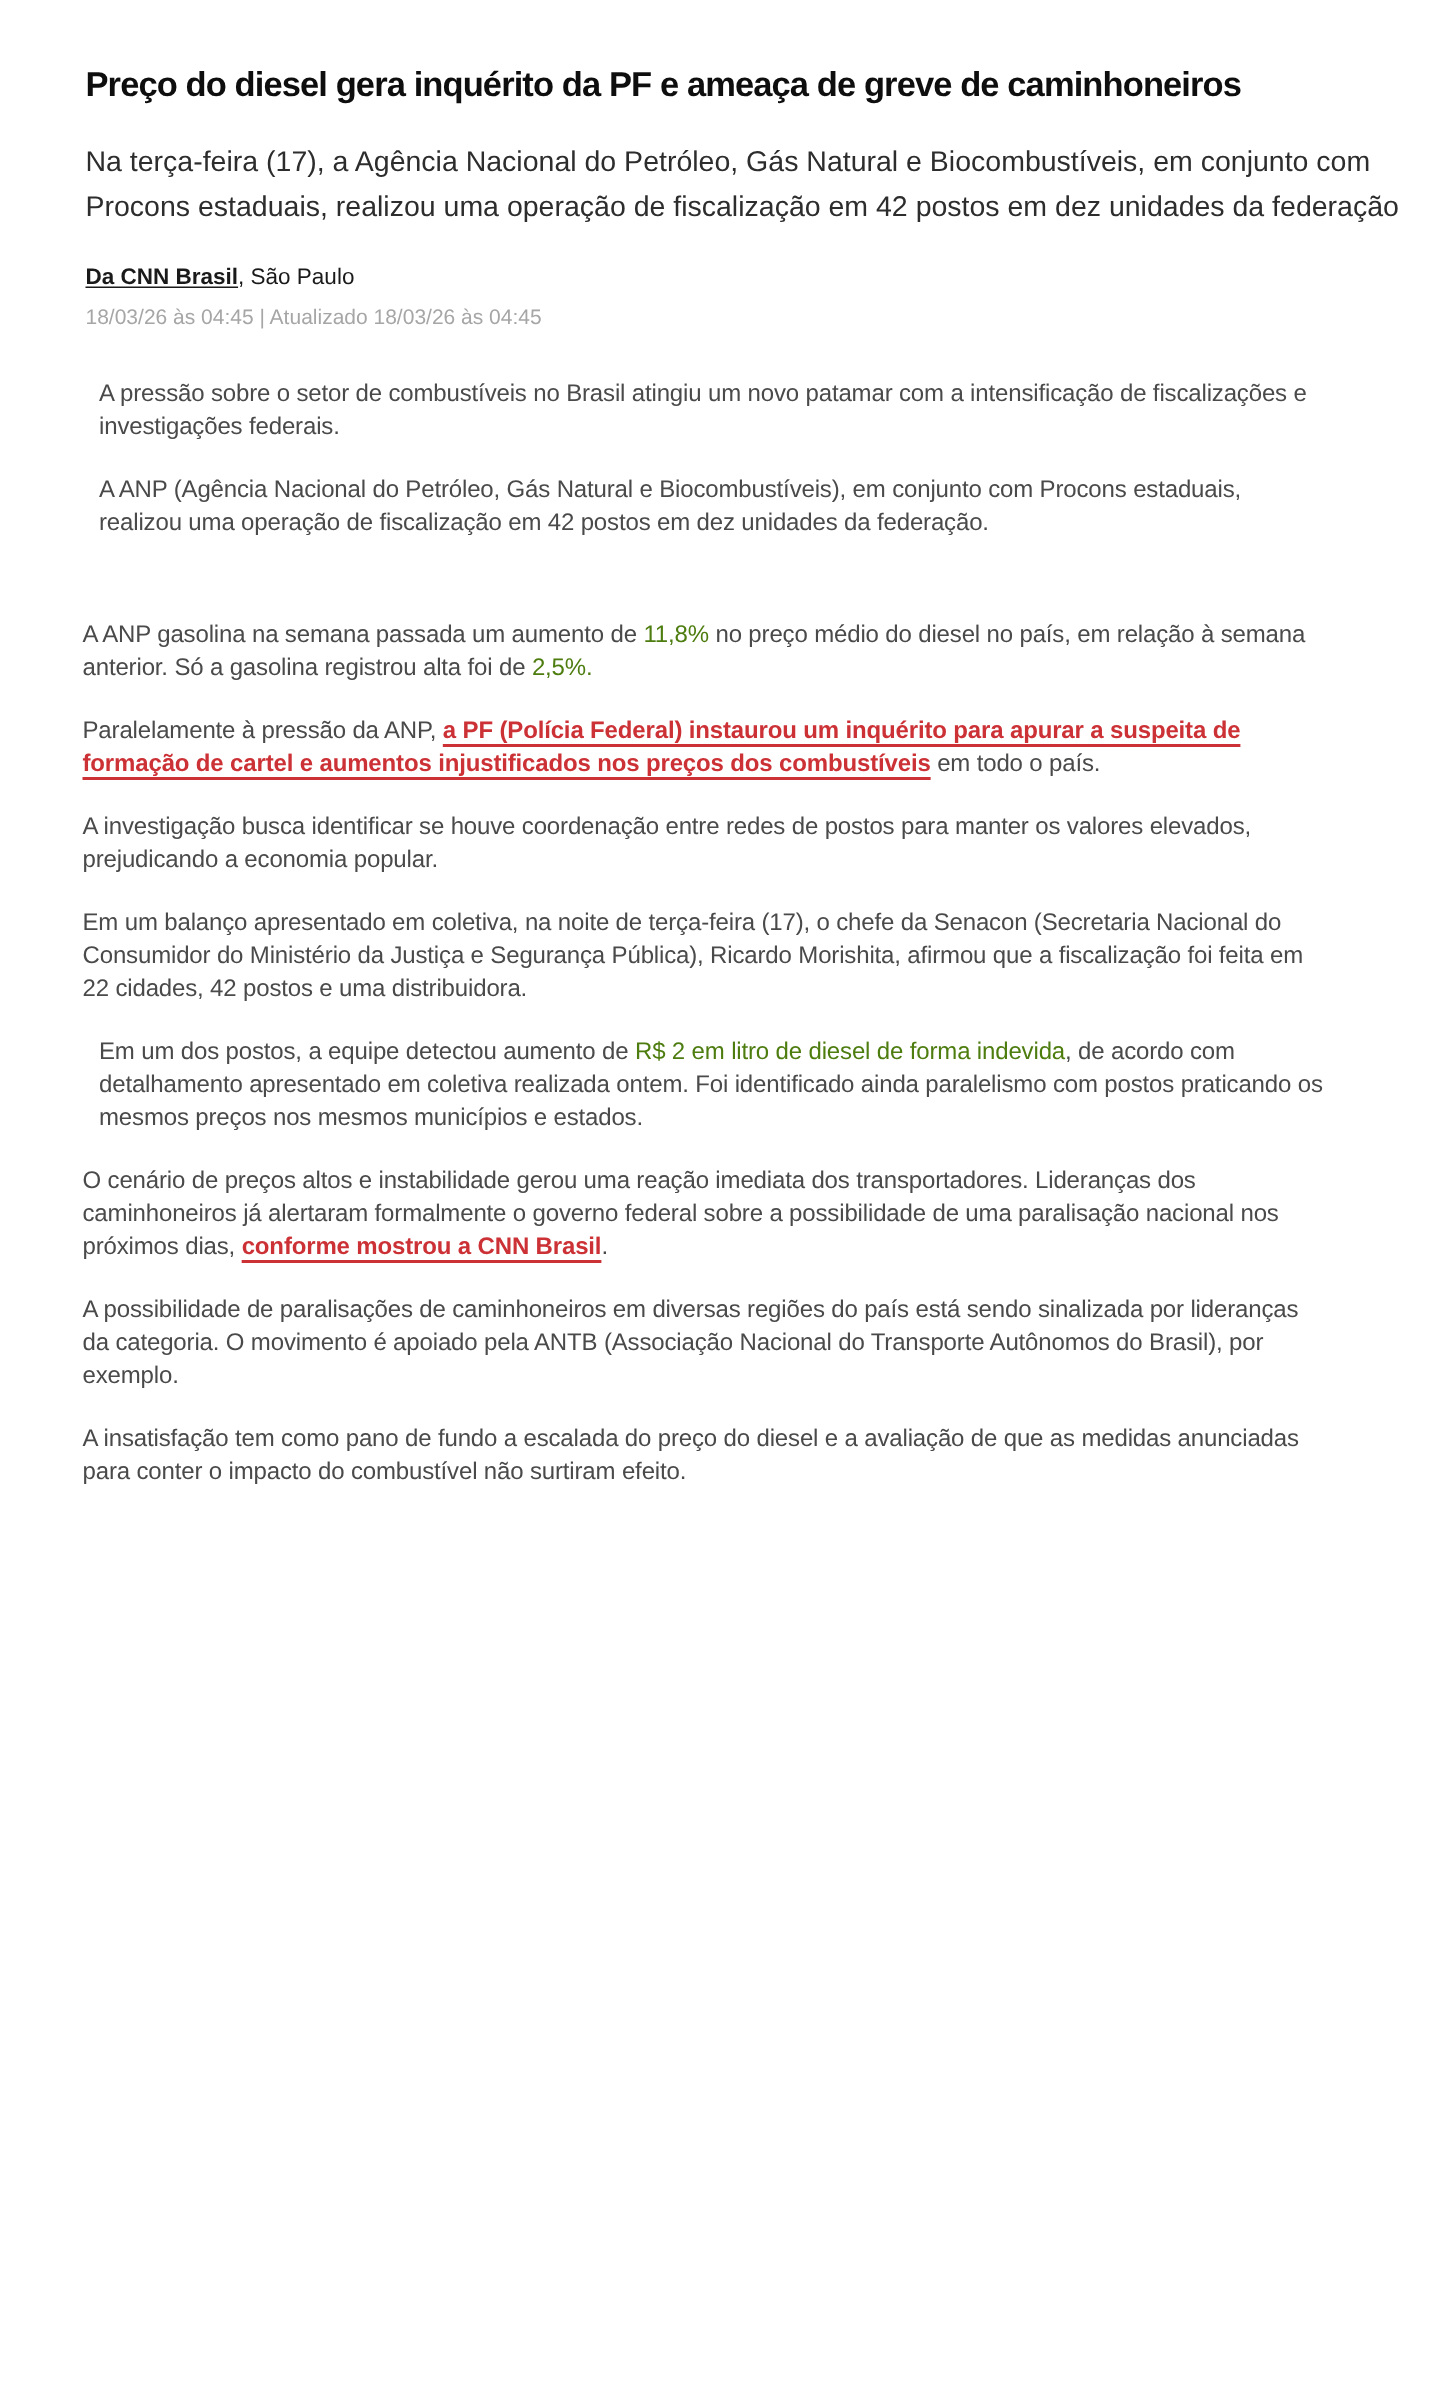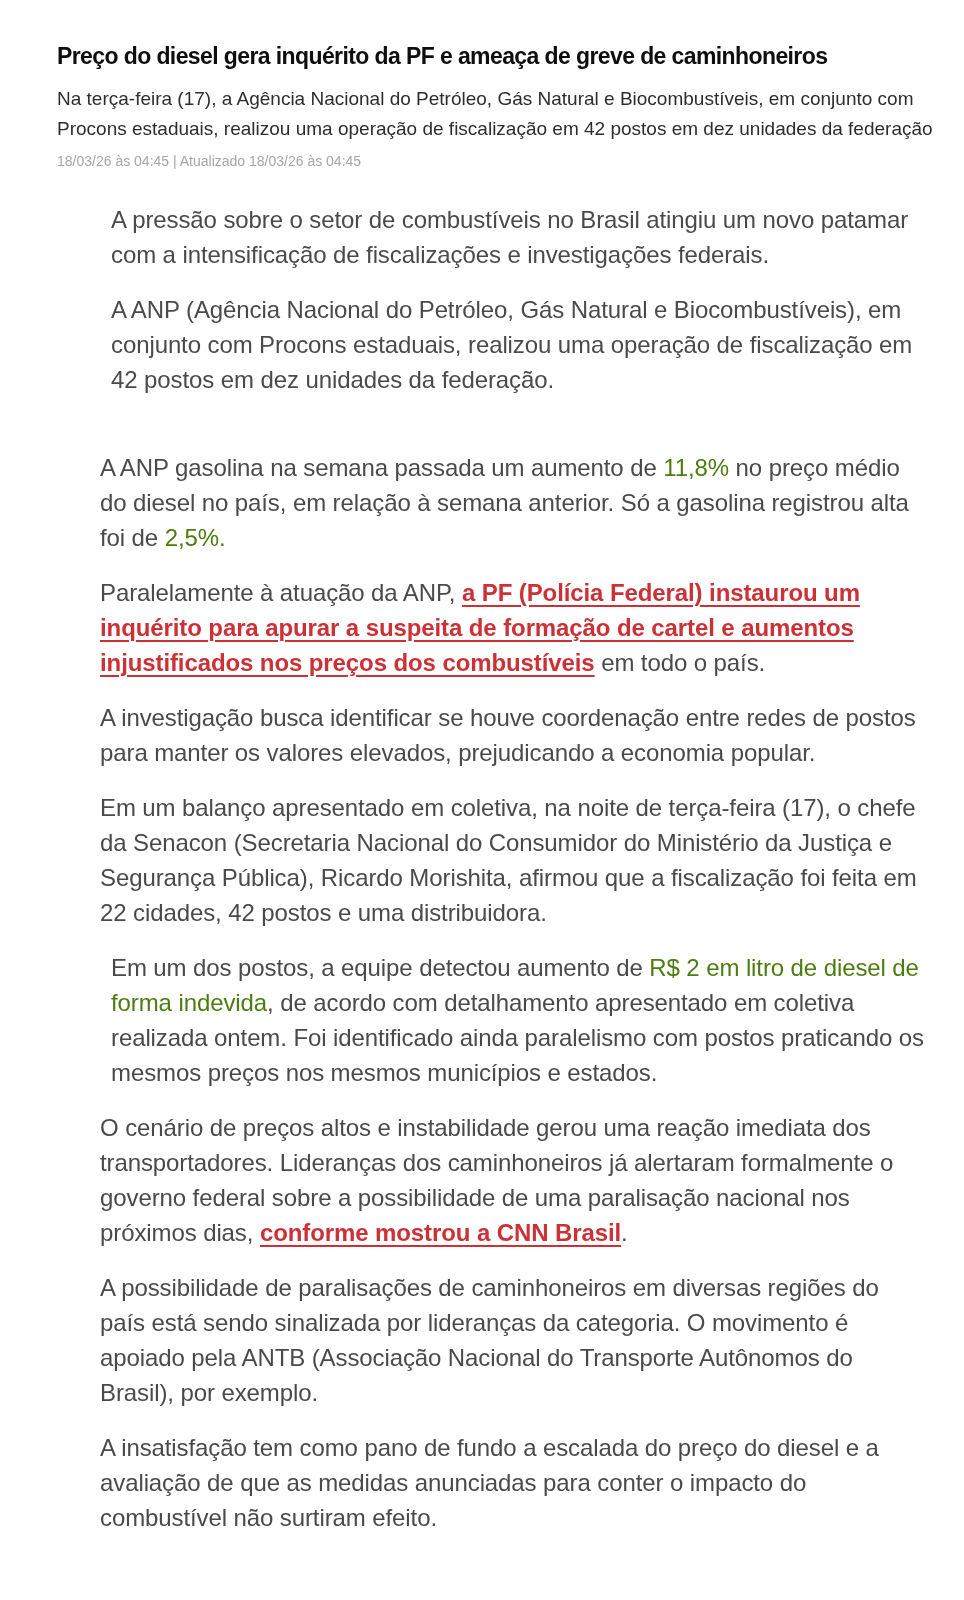--- a/index.html
+++ b/index.html
@@ -12,39 +12,39 @@
   .article-title {
     width: 880px;
     font-size: 23px;
     line-height: 41px;
     font-weight: 700;
     letter-spacing: -0.6px;
     color: #0e0e0e;
   }
   .article-deck {
     width: 880px;
-    margin-top: 7px;
+    margin-top: 17px;
     font-size: 19px;
     line-height: 30px;
     color: #2d2d2d;
   }
   .byline-row { margin-top: 22px; font-size: 15px; line-height: 18px; color: #1a1a1a; }
   .author-link {
     font-weight: 700;
     color: #1a1a1a;
     text-decoration: underline;
     text-underline-offset: 2px;
     cursor: pointer;
   }
   .timestamp { margin-top: 8px; font-size: 14px; line-height: 18px; color: #a6a6a6; }
   .article-body {
     margin-top: 32px;
-    padding-left: 100px;
-    font-size: 24px;
-    line-height: 35px;
+    padding-left: 55px;
+    font-size: 16px;
+    line-height: 22px;
     letter-spacing: -0.1px;
     color: #4a4a4a;
   }
   .article-body p { max-width: 830px; margin-bottom: 20px; }
   .article-body p.indent { padding-left: 11px; }
   .article-body p.gap-lg { margin-top: 53px; }
   .article-body p.gap-sm { margin-top: 11px; }
   .article-body strong { font-weight: 400; color: #4d7c0f; }
   .red-link {
     color: #cc3136;
@@ -58,40 +58,43 @@
 </head>
 <body>
 
 <div class="page">
 
   <header class="article-header">
     <h1 class="article-title">Preço do diesel gera inquérito da PF e ameaça de greve de caminhoneiros</h1>
 
     <p class="article-deck">Na terça-feira (17), a Agência Nacional do Petróleo, Gás Natural e Biocombustíveis, em conjunto com Procons estaduais, realizou uma operação de fiscalização em 42 postos em dez unidades da federação</p>
 
+    <div class="byline-row">
+      <a class="author-link">Da CNN Brasil</a><span>, São Paulo</span>
+    </div>
 
     <div class="timestamp">18/03/26 às 04:45 | Atualizado 18/03/26 às 04:45</div>
   </header>
 
   <main class="article-body">
 
     <p class="indent">
       <span>A pressão sobre o setor de combustíveis no Brasil atingiu um novo patamar com a intensificação de fiscalizações e investigações federais.</span>
     </p>
 
     <p class="indent">
       <span>A ANP (Agência Nacional do Petróleo, Gás Natural e Biocombustíveis), em conjunto com Procons estaduais, realizou uma operação de fiscalização em 42 postos em dez unidades da federação.</span>
     </p>
 
     <p class="gap-lg">
       <span>A ANP gasolina na semana passada um aumento de </span><strong>11,8%</strong><span> no preço médio do diesel no país, em relação à semana anterior. Só a gasolina registrou alta foi de </span><strong>2,5%.</strong>
     </p>
 
     <p>
-      <span>Paralelamente à atuação da ANP, </span><a class="red-link">a PF (Polícia Federal) instaurou um inquérito para apurar a suspeita de formação de cartel e aumentos injustificados nos preços dos combustíveis</a><span> em todo o país.</span>
+      <span>Paralelamente à pressão da ANP, </span><a class="red-link">a PF (Polícia Federal) instaurou um inquérito para apurar a suspeita de formação de cartel e aumentos injustificados nos preços dos combustíveis</a><span> em todo o país.</span>
     </p>
 
     <p>
       <span>A investigação busca identificar se houve coordenação entre redes de postos para manter os valores elevados, prejudicando a economia popular.</span>
     </p>
 
     <p>
       <span>Em um balanço apresentado em coletiva, na noite de terça-feira (17), o chefe da Senacon (Secretaria Nacional do Consumidor do Ministério da Justiça e Segurança Pública), Ricardo Morishita, afirmou que a fiscalização foi feita em 22 cidades, 42 postos e uma distribuidora.</span>
     </p>
 

